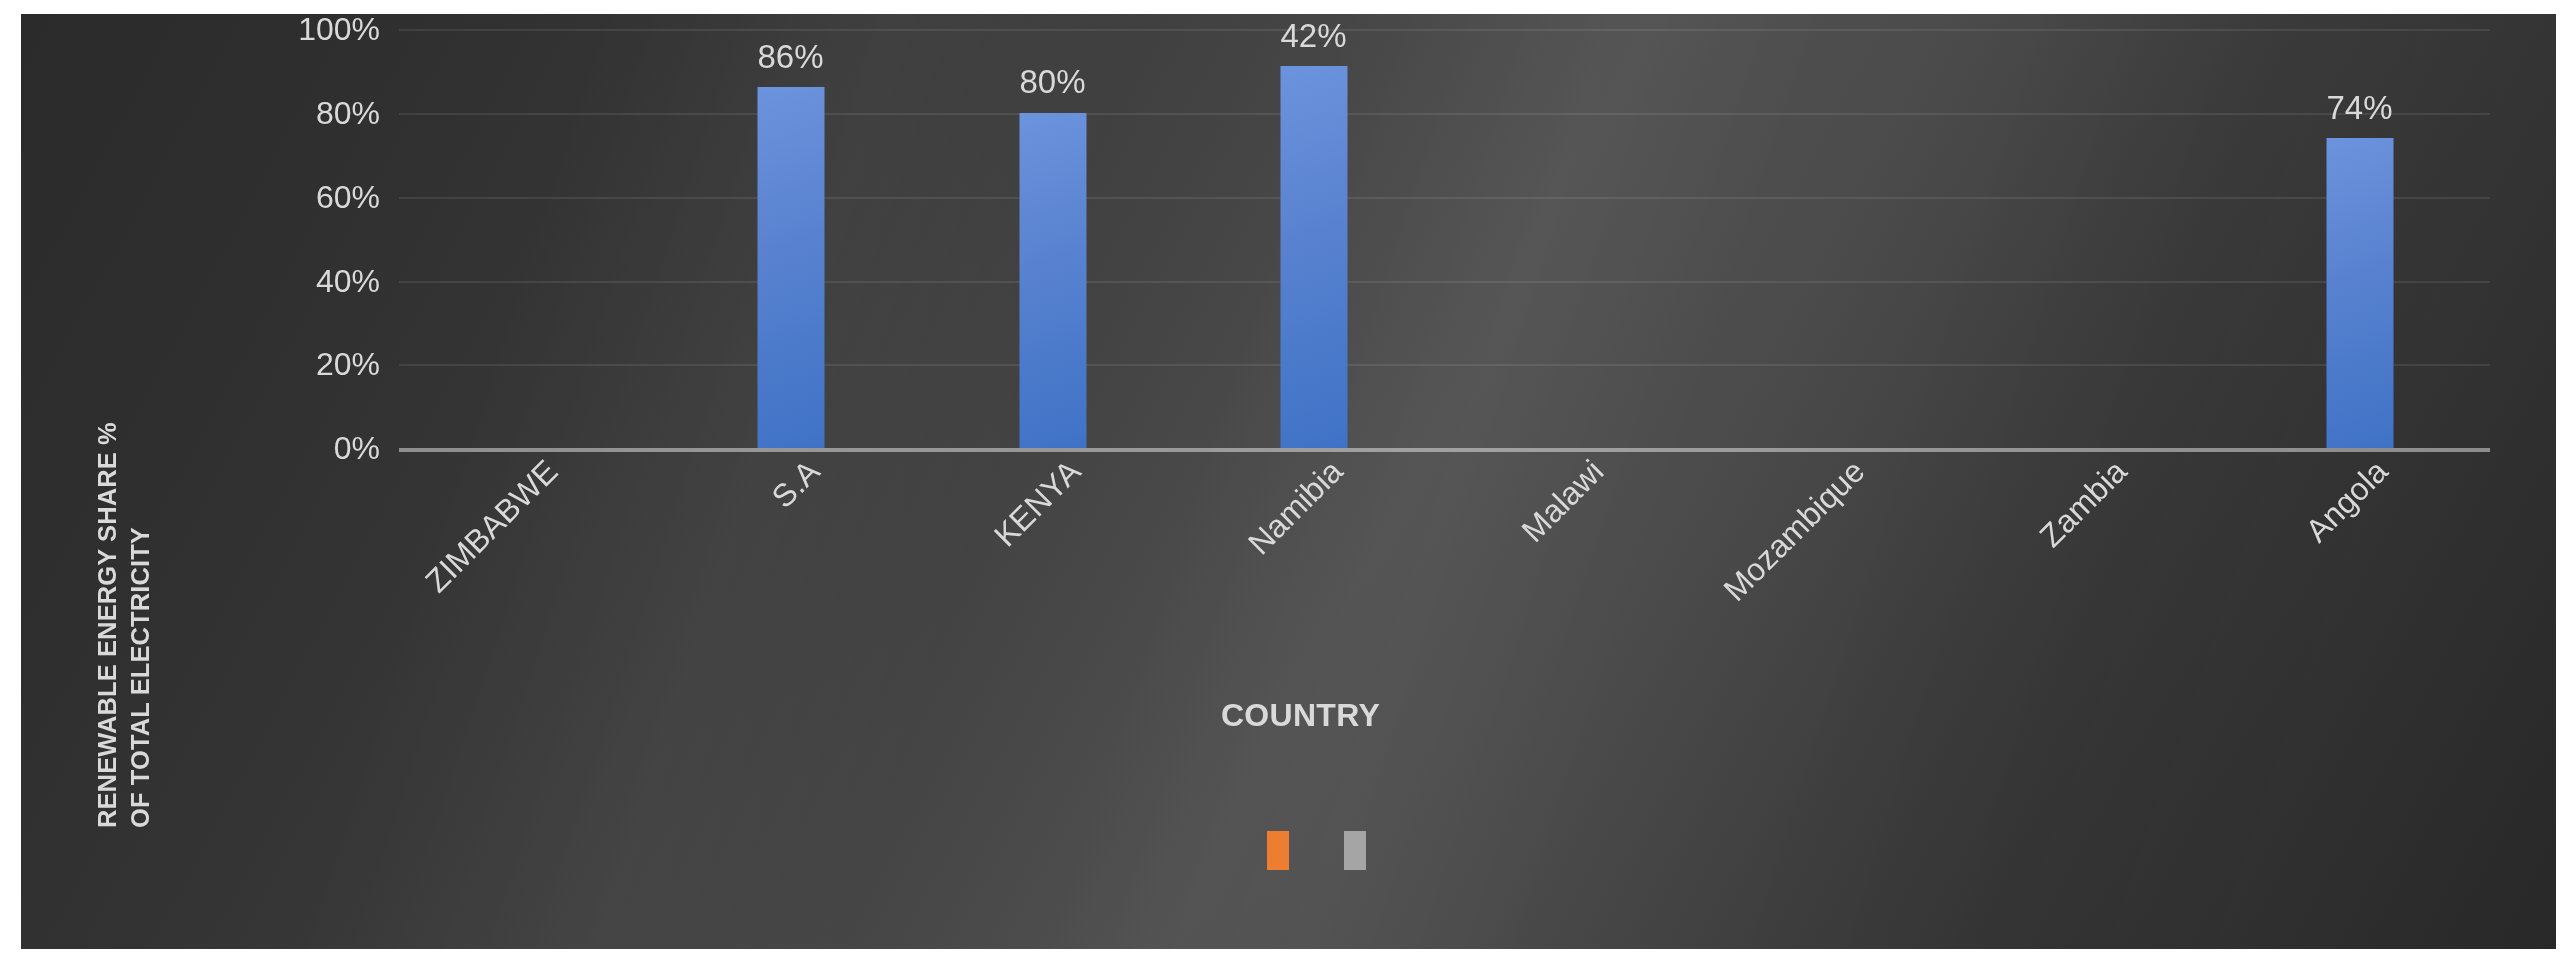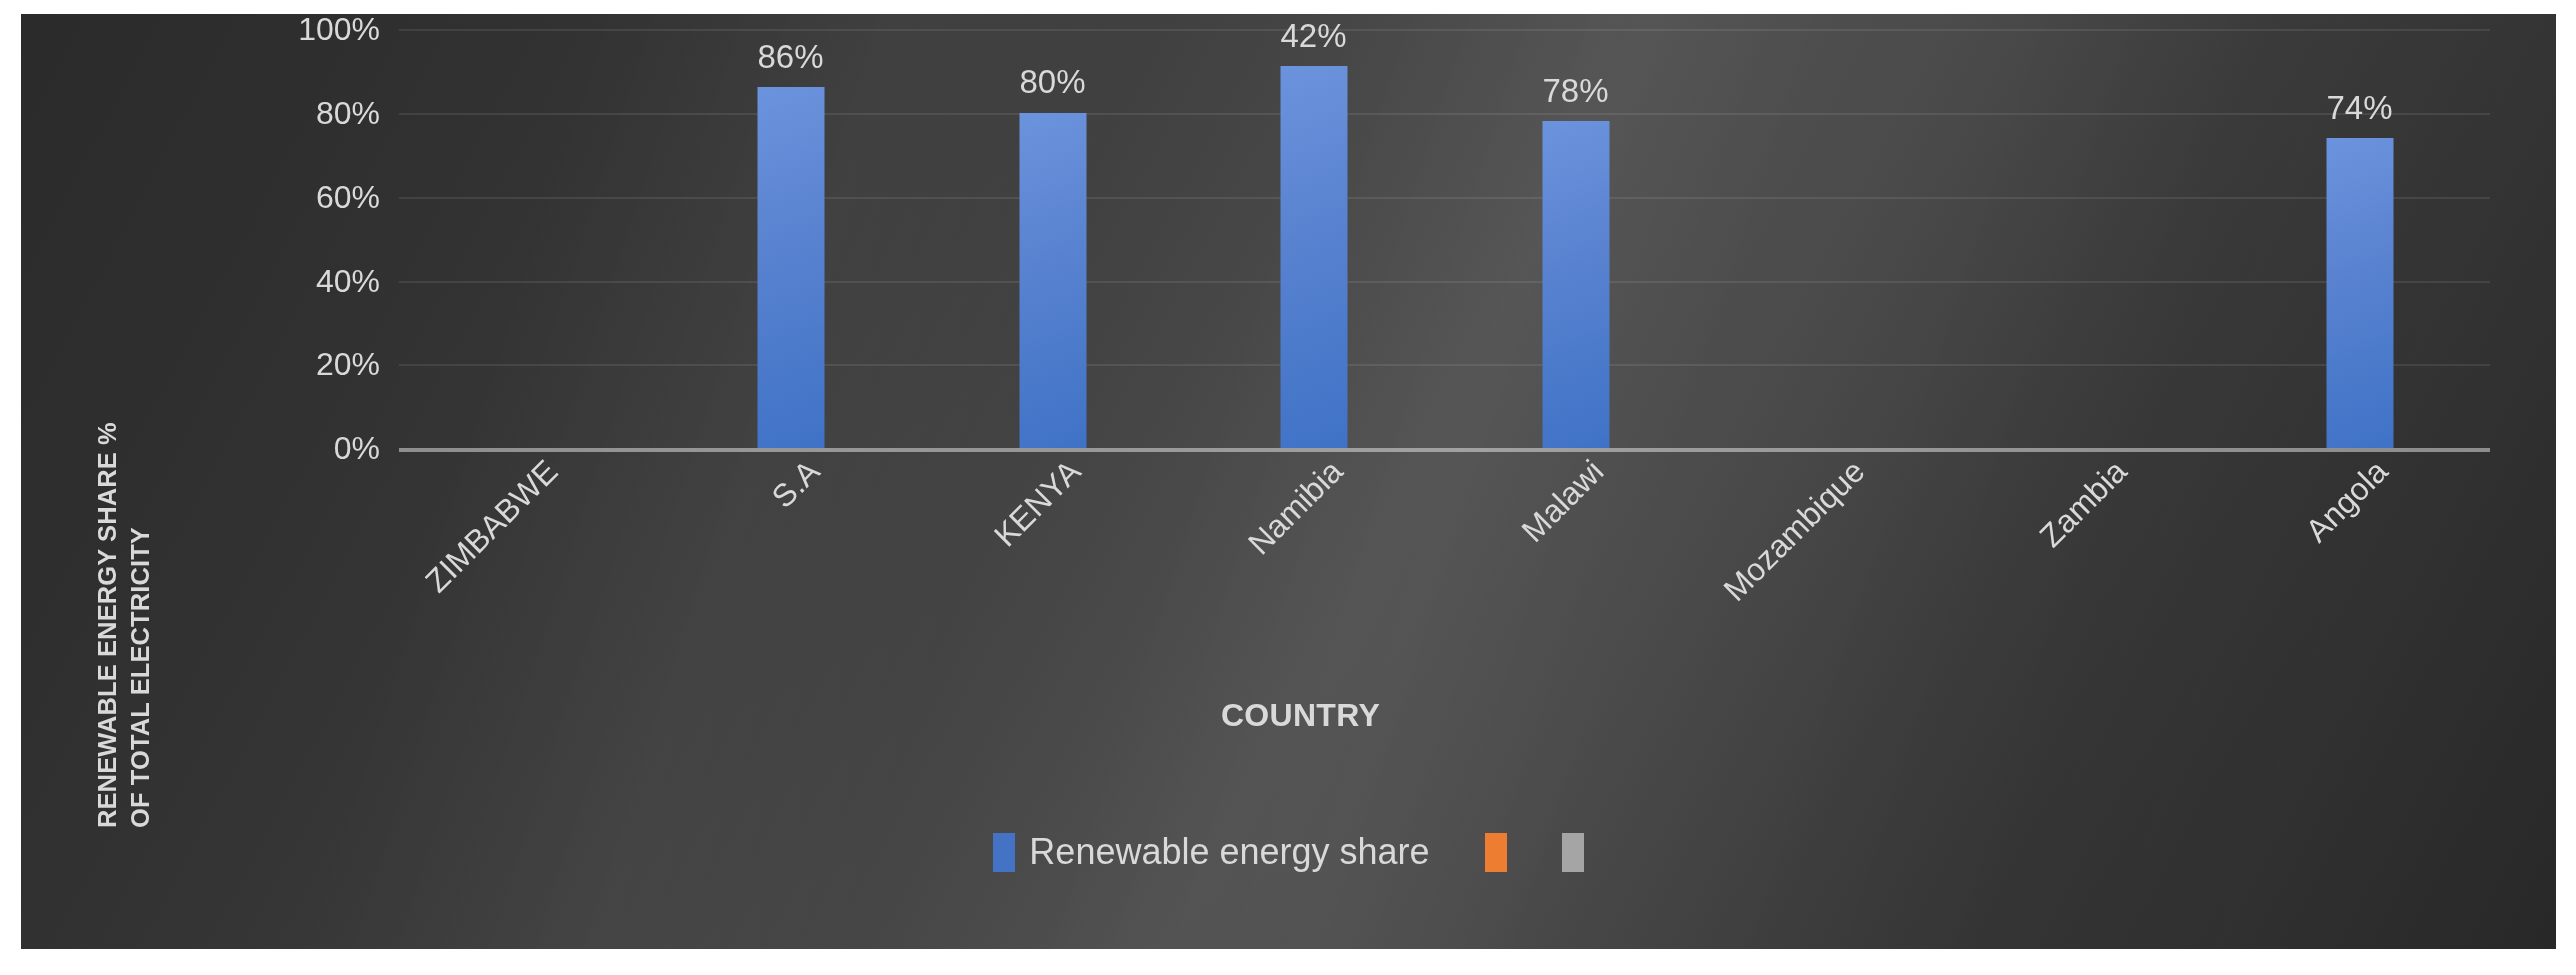--- a/index.html
+++ b/index.html
@@ -171,24 +171,20 @@
             <div class="bar-label" style="bottom: 372px;">86%</div>
           </div>
           <div class="bar-slot" style="left: 523px; width: 261px;">
             <div class="bar" title="KENYA 80%" style="height: 335px;"></div>
             <div class="bar-label" style="bottom: 347px;">80%</div>
           </div>
           <div class="bar-slot" style="left: 784px; width: 261px;">
             <div class="bar" title="Namibia 91%" style="height: 382px;"></div>
             <div class="bar-label" style="bottom: 393px;">42%</div>
           </div>
-          <div class="bar-slot" style="left: 1046px; width: 261px;">
-            <div class="bar" title="Malawi 78%" style="height: 327px;"></div>
-            <div class="bar-label" style="bottom: 338px;">78%</div>
-          </div>
           <div class="bar-slot" style="left: 1830px; width: 261px;">
             <div class="bar" title="Angola 74%" style="height: 310px;"></div>
             <div class="bar-label" style="bottom: 321px;">74%</div>
           </div>
         </div>
     </div>
 
     <div id="xlabels">
         <div class="xlabel-wrap" style="left: 140px;">
           <div class="xlabel" style="transform: rotate(-45deg) translateX(-100%);">ZIMBABWE</div>
@@ -212,24 +208,20 @@
           <div class="xlabel" style="transform: rotate(-45deg) translateX(-100%);">Zambia</div>
         </div>
         <div class="xlabel-wrap" style="left: 1970px;">
           <div class="xlabel" style="transform: rotate(-45deg) translateX(-100%);">Angola</div>
         </div>
       </div>
 
     <div id="xaxis-title">COUNTRY</div>
 
     <div id="legend">
-        <div class="legend-item">
-          <span class="legend-swatch" style="background: rgb(68, 114, 196);"></span>
-          <span class="legend-text">Renewable energy share</span>
-        </div>
         <div class="legend-gap"></div>
         <div class="legend-item">
           <span class="legend-swatch" style="background: rgb(237, 125, 49);"></span>
         </div>
         <div class="legend-gap"></div>
         <div class="legend-item">
           <span class="legend-swatch" style="background: rgb(165, 165, 165);"></span>
         </div>
       </div>
   </div>

